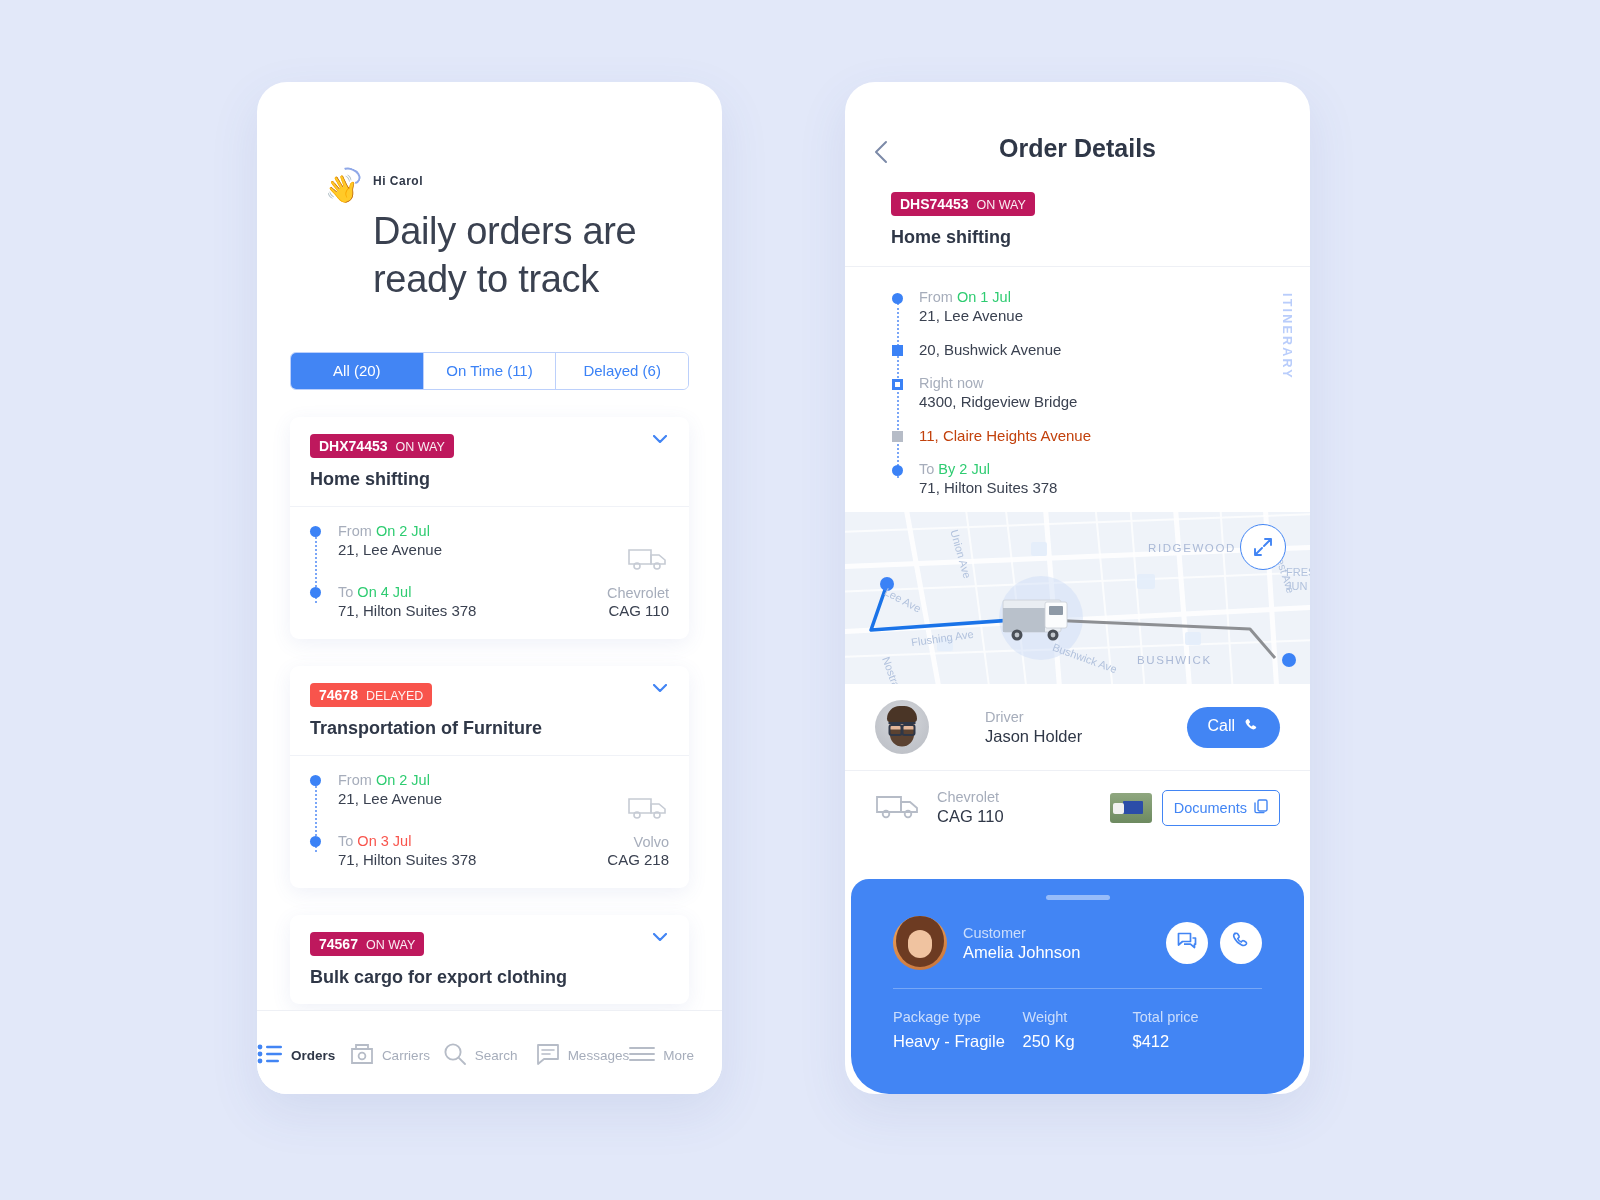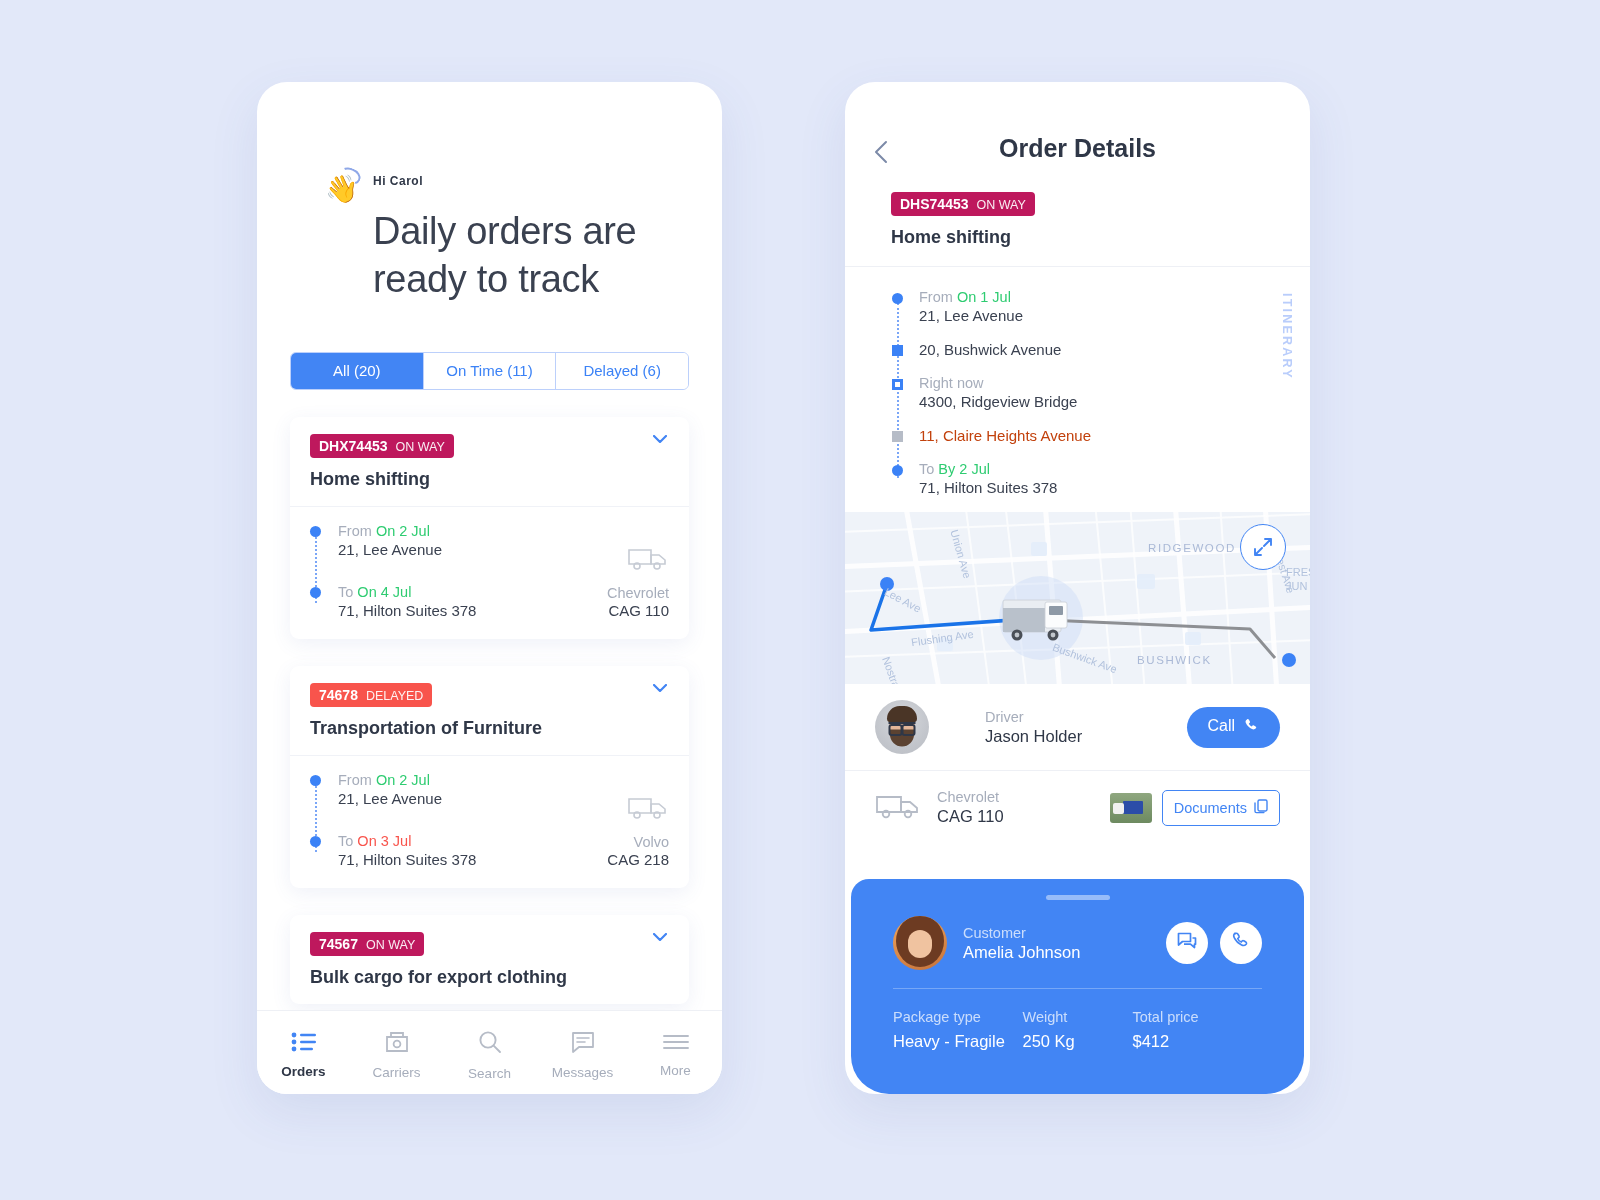--- a/index.html
+++ b/index.html
@@ -63,21 +63,21 @@
   .stop-lbl .d-ok { color: #2ecc71; }
   .stop-lbl .d-late { color: #f8544c; }
   .stop-addr { font-size: 15px; color: #3a4150; margin-top: 2px; }
   .veh { width: 112px; display: flex; flex-direction: column;
     align-items: flex-end; justify-content: flex-end; }
   .veh-make { font-size: 14.5px; color: #a6adbb; margin-top: 9px; }
   .veh-plate { font-size: 15px; color: #3a4150; margin-top: 1px; }
 
   .tabbar { position: absolute; left: 0; right: 0; bottom: 0; height: 84px; background: #fff;
     border-top: 1px solid #eef0f5; display: flex; align-items: center; padding-top: 6px; }
-  .tab { flex: 1; display: flex; flex-direction: column; align-items: center; gap: 8px; }
+  .tab { flex: 1; display: flex; align-items: center; gap: 8px; }
   .tab .lbl { font-size: 13.5px; color: #a6adbb; }
   .tab.active .lbl { color: #2f3747; font-weight: bold; }
 
   
   .det-head { padding: 52px 30px 0 30px; position: relative; height: 102px; }
   .back-btn { position: absolute; left: 28px; top: 58px; width: 22px; height: 22px; }
   .det-title { text-align: center; font-size: 25px; font-weight: bold; color: #2f3747; }
   .det-sub { padding: 8px 46px 18px 46px; border-bottom: 1px solid #eef0f5; position: relative; }
   .det-sub .card-title { font-size: 18px; }
 

